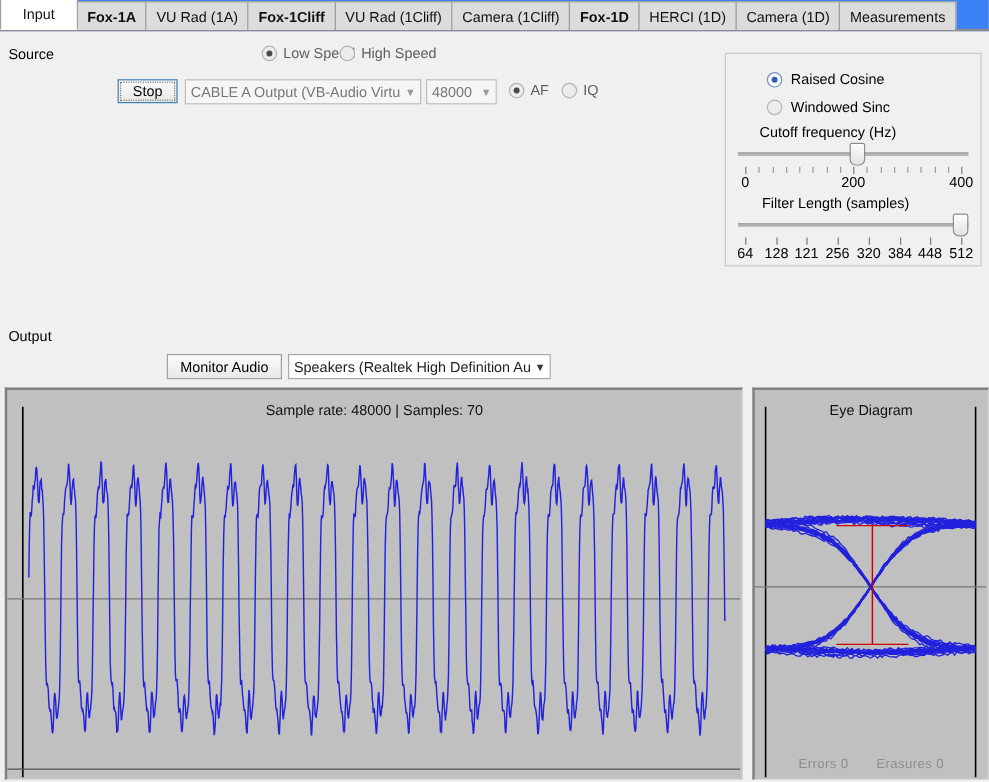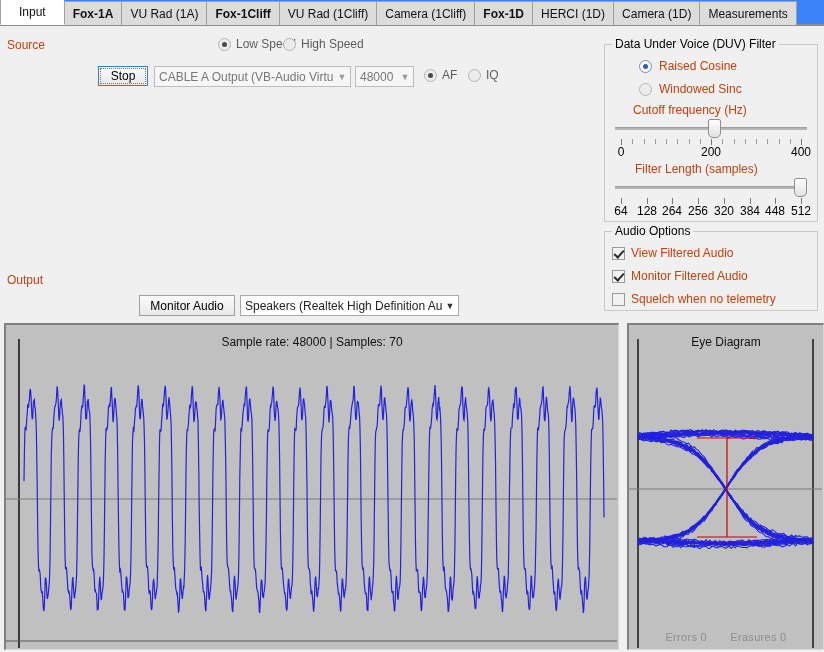--- a/index.html
+++ b/index.html
@@ -38,21 +38,21 @@
     background:#ffffff;
     height:26px;line-height:25px;
     border-bottom:1px solid #ffffff;
     position:relative;z-index:5;
     font-weight:normal;
     padding:0 18px;
   }
   .tabfill{flex:1;height:25px;border-bottom:1px solid #8c8c8c;box-sizing:border-box;}
 
   
-  .lbl{position:absolute;font-size:12px;color:#c2410c;white-space:nowrap;}
+  .lbl{position:absolute;font-size:12px;color:#000000;white-space:nowrap;}
 
   
   .radio{position:absolute;width:13px;height:13px;border-radius:50%;
     background:#f4f4f4;border:1px solid #9a9a9a;box-sizing:border-box;}
   .radio.on::after{content:"";position:absolute;left:3px;top:3px;width:5px;height:5px;
     border-radius:50%;background:#4a4a4a;}
   .radio.dis{background:#ececec;border-color:#b4b4b4;}
   .radio.blue.on::after{background:#2f5fb5;}
   .radio.blue{border-color:#7591c0;background:#fdfdfd;}
 
@@ -163,21 +163,20 @@
   <div class="btn" style="left:139px;top:295px;width:96px;height:21px;">
     <span>Monitor Audio</span>
   </div>
 
   <div class="combo" style="left:240px;top:295px;width:219px;height:21px;">
     <span class="txt">Speakers (Realtek High Definition Audio)</span>
     <span class="arrow">▼</span>
   </div>
 
   <div class="group" style="left:604px;top:44px;width:214px;height:178px;">
-    <span class="gtitle">Data Under Voice (DUV) Filter</span>
 
     <div class="radio blue on" style="left:34px;top:15px;"></div>
     <span class="lbl" style="left:54px;top:14px;">Raised Cosine</span>
 
     <div class="radio dis" style="left:34px;top:38px;"></div>
     <span class="lbl" style="left:54px;top:37px;">Windowed Sinc</span>
 
     <span class="lbl" style="left:28px;top:58px;">Cutoff frequency (Hz)</span>
 
     <div class="slider" style="left:10px;top:74px;width:192px;">
@@ -221,40 +220,29 @@
         <i class="maj" style="left: 57px;"></i>
         <i class="maj" style="left: 83px;"></i>
         <i class="maj" style="left: 109px;"></i>
         <i class="maj" style="left: 135px;"></i>
         <i class="maj" style="left: 160px;"></i>
         <i class="maj" style="left: 186px;"></i>
       </div>
     <div class="scale" id="lenScale" style="left:10px;top:159px;width:192px;height:16px;">
         <span style="left: 6px;">64</span>
         <span style="left: 32px;">128</span>
-        <span style="left: 57px;">264</span>
+        <span style="left: 57px;">121</span>
         <span style="left: 83px;">256</span>
         <span style="left: 109px;">320</span>
         <span style="left: 135px;">384</span>
         <span style="left: 160px; text-align: center;">448</span>
         <span style="left: 186px;">512</span>
       </div>
   </div>
 
-  <div class="group" style="left:604px;top:231px;width:214px;height:80px;">
-    <span class="gtitle">Audio Options</span>
-    <div id="audioOpts">
-        <div class="chk on" style="left: 7px; top: 15px;"></div>
-        <span class="lbl" style="left: 26px; top: 14px;">View Filtered Audio</span>
-        <div class="chk on" style="left: 7px; top: 38px;"></div>
-        <span class="lbl" style="left: 26px; top: 37px;">Monitor Filtered Audio</span>
-        <div class="chk" style="left: 7px; top: 61px;"></div>
-        <span class="lbl" style="left: 26px; top: 60px;">Squelch when no telemetry</span>
-      </div>
-  </div>
 
   <div class="panel" style="left:4px;top:323px;width:615px;height:327px;">
     <div class="ptitle" style="top:10px;">Sample rate: 48000 | Samples: 70</div>
     <svg width="611" height="323" viewBox="0 0 611 323">
       <line x1="13" y1="14" x2="13" y2="323" stroke="#000" stroke-width="1.4"></line>
       <line x1="0" y1="174" x2="611" y2="174" stroke="#7a7a7a" stroke-width="1"></line>
       <line x1="0" y1="316" x2="611" y2="316" stroke="#555" stroke-width="1"></line>
       <polyline id="wave" fill="none" stroke="#2222dd" stroke-width="1.2" points="18.0,156.2 18.4,128.0 18.8,109.6 19.2,101.7 19.7,103.6 20.1,104.3 20.5,98.9 20.9,91.5 21.3,88.2 21.7,79.2 22.1,82.0 22.6,82.2 23.0,76.3 23.4,75.3 23.8,66.7 24.2,64.0 24.6,65.7 25.0,71.3 25.5,81.7 25.9,91.4 26.3,94.2 26.7,92.9 27.1,82.2 27.5,76.1 27.9,75.6 28.4,74.7 28.8,83.0 29.2,83.1 29.6,89.6 30.0,96.8 30.4,108.2 30.8,134.1 31.3,168.7 31.7,204.2 32.1,228.6 32.5,240.7 32.9,246.4 33.3,244.0 33.7,246.4 34.2,249.5 34.6,258.6 35.0,265.4 35.4,265.8 35.8,268.3 36.2,266.0 36.6,271.1 37.1,279.4 37.5,284.6 37.9,286.0 38.3,281.7 38.7,271.7 39.1,257.9 39.5,252.5 40.0,254.6 40.4,259.6 40.8,268.2 41.2,273.9 41.6,272.9 42.0,270.8 42.4,267.4 42.9,261.6 43.3,257.8 43.7,248.5 44.1,229.7 44.5,198.2 44.9,163.0 45.3,128.5 45.8,112.6 46.2,106.2 46.6,102.6 47.0,104.1 47.4,100.7 47.8,92.3 48.2,88.1 48.7,82.0 49.1,81.1 49.5,80.1 49.9,78.2 50.3,75.3 50.7,68.4 51.1,61.4 51.6,65.4 52.0,72.0 52.4,81.1 52.8,90.9 53.2,95.8 53.6,92.3 54.0,83.7 54.5,77.9 54.9,75.1 55.3,74.5 55.7,81.4 56.1,83.7 56.5,89.6 56.9,91.5 57.4,106.1 57.8,131.9 58.2,167.7 58.6,200.6 59.0,229.1 59.4,242.5 59.8,244.3 60.3,242.0 60.7,245.0 61.1,251.9 61.5,257.5 61.9,265.7 62.3,264.7 62.7,268.5 63.2,267.3 63.6,270.3 64.0,275.2 64.4,282.7 64.8,284.2 65.2,283.4 65.6,273.5 66.1,260.7 66.5,253.9 66.9,252.0 67.3,259.6 67.7,265.6 68.1,271.7 68.5,273.4 69.0,268.0 69.4,266.3 69.8,262.0 70.2,256.7 70.6,250.0 71.0,232.3 71.4,200.8 71.9,163.3 72.3,131.1 72.7,114.2 73.1,105.9 73.5,104.9 73.9,106.9 74.3,103.7 74.8,94.5 75.2,86.1 75.6,83.6 76.0,80.3 76.4,81.8 76.8,81.0 77.2,74.2 77.7,67.0 78.1,60.2 78.5,60.5 78.9,71.0 79.3,80.2 79.7,93.2 80.1,93.9 80.6,93.2 81.0,85.6 81.4,76.4 81.8,76.0 82.2,74.1 82.6,80.6 83.0,84.9 83.5,86.4 83.9,92.5 84.3,104.6 84.7,126.1 85.1,162.0 85.5,196.1 85.9,227.8 86.4,239.8 86.8,243.4 87.2,245.0 87.6,243.5 88.0,247.3 88.4,255.8 88.8,265.4 89.3,264.9 89.7,267.5 90.1,267.8 90.5,268.6 90.9,275.0 91.3,284.8 91.7,284.5 92.2,284.0 92.6,275.4 93.0,263.3 93.4,256.0 93.8,251.8 94.2,257.4 94.6,266.5 95.1,275.1 95.5,274.1 95.9,269.0 96.3,266.5 96.7,264.3 97.1,260.5 97.5,252.9 98.0,233.8 98.4,205.6 98.8,170.6 99.2,135.3 99.6,116.2 100.0,103.4 100.4,105.9 100.9,102.4 101.3,104.2 101.7,97.4 102.1,90.5 102.5,81.8 102.9,80.9 103.3,79.8 103.8,82.0 104.2,77.6 104.6,71.0 105.0,64.5 105.4,62.1 105.8,70.7 106.2,77.4 106.7,91.3 107.1,97.1 107.5,94.5 107.9,86.5 108.3,78.2 108.7,74.2 109.1,73.0 109.6,78.3 110.0,82.9 110.4,88.3 110.8,92.5 111.2,101.4 111.6,123.7 112.0,157.5 112.5,196.5 112.9,222.0 113.3,237.9 113.7,246.2 114.1,245.4 114.5,244.6 114.9,249.3 115.4,256.4 115.8,261.8 116.2,266.4 116.6,265.7 117.0,267.2 117.4,267.9 117.8,275.4 118.3,284.3 118.7,285.7 119.1,283.8 119.5,274.7 119.9,261.8 120.3,252.1 120.7,252.2 121.2,256.9 121.6,264.1 122.0,273.1 122.4,271.8 122.8,271.0 123.2,264.9 123.6,260.9 124.1,257.6 124.5,250.8 124.9,236.6 125.3,212.0 125.7,173.1 126.1,141.5 126.5,115.7 127.0,107.9 127.4,101.7 127.8,107.2 128.2,101.3 128.6,95.4 129.0,91.5 129.4,83.5 129.9,82.6 130.3,80.6 130.7,82.2 131.1,76.9 131.5,70.8 131.9,63.5 132.3,60.4 132.8,66.1 133.2,76.3 133.6,90.0 134.0,93.7 134.4,93.5 134.8,86.6 135.2,80.6 135.7,74.0 136.1,74.9 136.5,80.8 136.9,84.1 137.3,88.6 137.7,92.3 138.1,102.0 138.6,122.7 139.0,153.2 139.4,188.1 139.8,220.3 140.2,237.5 140.6,241.8 141.0,241.5 141.5,241.4 141.9,246.9 142.3,253.2 142.7,263.8 143.1,268.1 143.5,267.6 143.9,265.2 144.4,268.5 144.8,277.0 145.2,283.2 145.6,285.0 146.0,283.1 146.4,275.0 146.8,263.0 147.3,255.6 147.7,254.8 148.1,258.4 148.5,264.2 148.9,270.9 149.3,274.2 149.7,270.9 150.2,268.5 150.6,264.5 151.0,262.6 151.4,251.9 151.8,237.1 152.2,215.4 152.6,178.9 153.1,143.7 153.5,116.9 153.9,104.4 154.3,105.8 154.7,106.2 155.1,105.3 155.5,97.1 156.0,91.1 156.4,83.7 156.8,78.5 157.2,81.9 157.6,79.3 158.0,74.4 158.4,67.9 158.9,63.0 159.3,60.7 159.7,66.1 160.1,75.3 160.5,87.6 160.9,94.7 161.3,92.8 161.8,87.5 162.2,81.5 162.6,75.7 163.0,72.3 163.4,76.6 163.8,80.1 164.2,85.1 164.7,91.7 165.1,98.6 165.5,119.9 165.9,146.8 166.3,185.5 166.7,219.0 167.1,234.4 167.6,243.5 168.0,245.3 168.4,242.1 168.8,248.8 169.2,255.7 169.6,261.7 170.0,265.1 170.5,265.9 170.9,269.1 171.3,268.5 171.7,273.4 172.1,280.7 172.5,287.7 172.9,285.1 173.4,278.0 173.8,267.5 174.2,255.2 174.6,253.5 175.0,258.0 175.4,266.0 175.8,269.5 176.3,273.9 176.7,270.2 177.1,265.9 177.5,261.7 177.9,262.2 178.3,252.6 178.7,243.0 179.2,217.3 179.6,183.7 180.0,146.1 180.4,122.4 180.8,109.1 181.2,104.2 181.6,106.3 182.1,101.5 182.5,98.0 182.9,90.2 183.3,86.5 183.7,80.5 184.1,80.8 184.5,81.9 185.0,79.2 185.4,70.4 185.8,66.4 186.2,61.0 186.6,63.8 187.0,74.8 187.4,86.8 187.9,96.3 188.3,96.0 188.7,90.5 189.1,82.3 189.5,77.4 189.9,76.8 190.3,77.5 190.8,84.0 191.2,85.7 191.6,91.6 192.0,95.9 192.4,117.6 192.8,146.0 193.2,183.7 193.7,212.1 194.1,233.8 194.5,245.7 194.9,244.2 195.3,241.6 195.7,247.5 196.1,254.0 196.6,258.1 197.0,263.3 197.4,267.5 197.8,266.0 198.2,268.0 198.6,271.5 199.0,279.3 199.5,284.8 199.9,286.3 200.3,277.1 200.7,268.9 201.1,257.5 201.5,250.1 201.9,253.4 202.4,264.2 202.8,272.2 203.2,274.7 203.6,272.0 204.0,267.3 204.4,264.9 204.8,260.2 205.3,253.9 205.7,243.0 206.1,218.6 206.5,186.2 206.9,150.5 207.3,124.6 207.7,106.0 208.2,104.4 208.6,105.5 209.0,105.9 209.4,100.6 209.8,90.8 210.2,83.0 210.6,80.7 211.1,79.9 211.5,79.1 211.9,79.1 212.3,70.0 212.7,64.7 213.1,61.9 213.5,67.2 214.0,75.5 214.4,85.8 214.8,94.6 215.2,94.1 215.6,87.3 216.0,82.2 216.4,77.7 216.9,74.8 217.3,79.7 217.7,82.7 218.1,87.3 218.5,90.4 218.9,95.3 219.3,114.9 219.8,142.9 220.2,177.0 220.6,212.9 221.0,232.7 221.4,240.5 221.8,241.9 222.2,242.1 222.7,246.1 223.1,251.1 223.5,258.4 223.9,264.4 224.3,266.5 224.7,266.2 225.1,270.5 225.6,274.6 226.0,281.6 226.4,285.8 226.8,287.1 227.2,277.5 227.6,269.6 228.0,255.8 228.5,250.7 228.9,255.5 229.3,261.4 229.7,271.4 230.1,274.6 230.5,270.7 230.9,267.6 231.4,264.4 231.8,260.9 232.2,256.6 232.6,246.0 233.0,224.8 233.4,192.1 233.8,151.8 234.3,127.6 234.7,109.5 235.1,102.7 235.5,106.8 235.9,102.2 236.3,99.1 236.7,91.8 237.2,86.1 237.6,83.5 238.0,80.0 238.4,80.9 238.8,80.2 239.2,72.8 239.6,67.4 240.1,62.8 240.5,62.3 240.9,70.9 241.3,85.6 241.7,95.0 242.1,96.6 242.5,92.4 243.0,81.1 243.4,75.4 243.8,73.3 244.2,77.7 244.6,80.9 245.0,87.0 245.4,88.3 245.9,94.9 246.3,111.4 246.7,139.9 247.1,171.9 247.5,208.4 247.9,233.1 248.3,242.8 248.8,244.1 249.2,244.1 249.6,246.6 250.0,251.6 250.4,259.1 250.8,263.6 251.2,265.4 251.7,266.5 252.1,268.2 252.5,272.7 252.9,276.3 253.3,286.6 253.7,287.9 254.1,279.4 254.6,269.7 255.0,257.9 255.4,255.2 255.8,255.5 256.2,260.4 256.6,270.0 257.0,272.2 257.5,272.5 257.9,267.7 258.3,266.3 258.7,261.8 259.1,258.3 259.5,245.2 259.9,225.4 260.4,194.7 260.8,156.2 261.2,128.8 261.6,109.7 262.0,104.5 262.4,106.5 262.8,106.2 263.3,103.2 263.7,94.3 264.1,85.2 264.5,80.9 264.9,81.5 265.3,78.6 265.7,77.5 266.2,72.0 266.6,67.6 267.0,62.4 267.4,62.8 267.8,71.0 268.2,85.7 268.6,91.4 269.1,95.9 269.5,92.2 269.9,82.9 270.3,77.3 270.7,75.9 271.1,78.7 271.5,81.6 272.0,84.8 272.4,88.3 272.8,95.6 273.2,110.2 273.6,133.9 274.0,170.5 274.4,205.2 274.9,229.9 275.3,242.1 275.7,244.6 276.1,242.3 276.5,245.0 276.9,251.1 277.3,256.5 277.8,261.9 278.2,265.8 278.6,268.8 279.0,267.5 279.4,271.6 279.8,275.9 280.2,283.5 280.7,284.9 281.1,284.0 281.5,272.8 281.9,262.1 282.3,255.1 282.7,253.9 283.1,259.6 283.6,266.9 284.0,271.9 284.4,273.9 284.8,269.7 285.2,265.6 285.6,261.7 286.0,260.4 286.5,250.4 286.9,232.0 287.3,201.3 287.7,161.4 288.1,131.1 288.5,110.3 288.9,103.6 289.4,104.1 289.8,105.9 290.2,103.8 290.6,93.5 291.0,88.3 291.4,82.8 291.8,82.0 292.3,80.8 292.7,79.8 293.1,73.5 293.5,67.9 293.9,62.5 294.3,65.1 294.7,72.8 295.2,82.2 295.6,93.4 296.0,95.3 296.4,91.8 296.8,84.6 297.2,75.9 297.6,73.4 298.1,76.5 298.5,78.6 298.9,84.0 299.3,89.0 299.7,92.5 300.1,107.3 300.5,129.9 301.0,162.3 301.4,200.5 301.8,227.8 302.2,240.1 302.6,243.6 303.0,243.8 303.4,244.1 303.9,248.6 304.3,258.5 304.7,261.8 305.1,269.2 305.5,265.6 305.9,265.8 306.3,271.0 306.8,275.7 307.2,281.5 307.6,286.6 308.0,283.2 308.4,275.1 308.8,263.2 309.2,253.9 309.7,251.6 310.1,258.6 310.5,265.5 310.9,270.9 311.3,271.5 311.7,269.8 312.1,263.7 312.6,264.0 313.0,256.6 313.4,252.3 313.8,231.1 314.2,202.1 314.6,166.7 315.0,132.4 315.5,112.2 315.9,106.2 316.3,104.7 316.7,103.1 317.1,101.4 317.5,96.2 317.9,85.8 318.4,81.8 318.8,82.3 319.2,82.3 319.6,78.8 320.0,75.2 320.4,69.6 320.8,61.0 321.3,63.3 321.7,71.2 322.1,79.1 322.5,90.0 322.9,97.4 323.3,93.5 323.7,86.0 324.2,75.7 324.6,75.4 325.0,76.5 325.4,81.7 325.8,85.6 326.2,88.5 326.6,91.2 327.1,102.9 327.5,127.4 327.9,159.5 328.3,195.1 328.7,224.7 329.1,238.3 329.5,245.8 330.0,245.6 330.4,246.0 330.8,249.2 331.2,258.0 331.6,260.8 332.0,264.8 332.4,268.9 332.9,268.7 333.3,270.8 333.7,274.5 334.1,281.0 334.5,285.8 334.9,285.4 335.3,274.4 335.8,261.1 336.2,254.0 336.6,254.4 337.0,259.8 337.4,264.4 337.8,271.1 338.2,272.0 338.7,269.0 339.1,264.5 339.5,264.6 339.9,260.4 340.3,250.7 340.7,236.0 341.1,209.8 341.6,169.8 342.0,136.0 342.4,114.5 342.8,105.2 343.2,102.7 343.6,103.8 344.0,101.0 344.5,95.6 344.9,90.0 345.3,85.0 345.7,82.2 346.1,79.6 346.5,77.8 346.9,76.3 347.4,70.7 347.8,60.9 348.2,62.0 348.6,69.7 349.0,78.7 349.4,89.9 349.8,94.4 350.3,94.3 350.7,86.4 351.1,78.6 351.5,75.8 351.9,77.7 352.3,77.8 352.7,82.3 353.2,88.5 353.6,92.1 354.0,104.5 354.4,124.3 354.8,157.5 355.2,195.2 355.6,220.7 356.1,240.0 356.5,241.8 356.9,245.2 357.3,242.5 357.7,248.3 358.1,254.9 358.5,260.6 359.0,266.2 359.4,268.4 359.8,268.1 360.2,268.2 360.6,273.2 361.0,284.2 361.4,284.1 361.9,286.0 362.3,273.1 362.7,263.2 363.1,253.8 363.5,251.6 363.9,257.7 364.3,265.0 364.8,270.4 365.2,275.3 365.6,270.6 366.0,268.5 366.4,262.3 366.8,259.5 367.2,252.0 367.7,238.3 368.1,212.5 368.5,178.0 368.9,141.1 369.3,116.1 369.7,106.4 370.1,105.8 370.6,103.3 371.0,101.9 371.4,97.3 371.8,87.3 372.2,81.4 372.6,79.1 373.0,80.7 373.5,80.3 373.9,77.8 374.3,69.6 374.7,64.1 375.1,60.5 375.5,66.8 375.9,79.1 376.4,86.9 376.8,95.0 377.2,93.7 377.6,87.4 378.0,79.2 378.4,73.4 378.8,72.5 379.3,79.7 379.7,81.4 380.1,87.3 380.5,89.7 380.9,99.4 381.3,118.8 381.7,151.9 382.2,189.2 382.6,220.7 383.0,237.5 383.4,241.5 383.8,245.0 384.2,244.7 384.6,245.3 385.1,252.8 385.5,263.1 385.9,267.2 386.3,267.7 386.7,266.8 387.1,266.6 387.5,276.4 388.0,279.2 388.4,286.4 388.8,285.3 389.2,277.0 389.6,266.0 390.0,256.5 390.4,250.7 390.9,257.0 391.3,264.3 391.7,273.8 392.1,274.0 392.5,270.3 392.9,265.5 393.3,262.7 393.8,260.7 394.2,256.0 394.6,240.4 395.0,213.6 395.4,178.3 395.8,146.3 396.2,118.4 396.7,108.4 397.1,104.4 397.5,105.5 397.9,101.7 398.3,98.5 398.7,90.1 399.1,82.8 399.6,82.5 400.0,82.6 400.4,80.1 400.8,74.8 401.2,71.6 401.6,65.0 402.0,62.3 402.5,65.1 402.9,75.8 403.3,86.9 403.7,95.0 404.1,96.2 404.5,89.8 404.9,81.5 405.4,76.4 405.8,75.3 406.2,77.8 406.6,84.5 407.0,88.1 407.4,91.8 407.8,100.5 408.3,115.7 408.7,149.1 409.1,182.7 409.5,218.7 409.9,236.7 410.3,245.7 410.7,245.6 411.2,244.6 411.6,245.2 412.0,250.7 412.4,260.3 412.8,267.6 413.2,266.6 413.6,267.2 414.1,267.4 414.5,271.2 414.9,281.4 415.3,286.0 415.7,284.3 416.1,276.1 416.5,264.9 417.0,258.1 417.4,251.8 417.8,254.6 418.2,262.2 418.6,269.6 419.0,272.5 419.4,272.6 419.9,265.8 420.3,263.3 420.7,260.2 421.1,253.2 421.5,242.2 421.9,216.7 422.3,186.4 422.8,148.4 423.2,123.3 423.6,107.3 424.0,101.6 424.4,103.6 424.8,102.0 425.2,98.2 425.7,92.4 426.1,84.5 426.5,81.8 426.9,79.2 427.3,80.1 427.7,77.2 428.1,70.6 428.6,65.7 429.0,60.0 429.4,65.8 429.8,74.2 430.2,86.8 430.6,93.6 431.0,94.5 431.5,91.0 431.9,78.3 432.3,76.3 432.7,72.0 433.1,77.8 433.5,84.1 433.9,83.3 434.4,90.4 434.8,99.5 435.2,115.2 435.6,141.2 436.0,180.6 436.4,211.7 436.8,234.3 437.3,244.5 437.7,245.3 438.1,241.5 438.5,247.1 438.9,254.0 439.3,262.3 439.7,264.3 440.2,265.3 440.6,267.2 441.0,270.5 441.4,272.9 441.8,279.7 442.2,286.9 442.6,285.9 443.1,278.7 443.5,269.5 443.9,259.3 444.3,251.7 444.7,253.2 445.1,260.6 445.5,272.3 446.0,274.6 446.4,274.9 446.8,268.5 447.2,262.2 447.6,261.0 448.0,257.0 448.4,246.6 448.9,222.2 449.3,186.4 449.7,149.8 450.1,121.9 450.5,110.7 450.9,103.4 451.3,104.4 451.8,105.6 452.2,100.6 452.6,94.0 453.0,84.3 453.4,83.5 453.8,80.4 454.2,80.2 454.7,78.6 455.1,70.9 455.5,64.1 455.9,62.1 456.3,62.4 456.7,72.5 457.1,85.2 457.6,94.2 458.0,95.1 458.4,91.3 458.8,79.2 459.2,76.7 459.6,72.3 460.0,79.1 460.5,82.7 460.9,85.3 461.3,90.6 461.7,95.8 462.1,111.0 462.5,140.7 462.9,177.9 463.4,211.4 463.8,232.8 464.2,242.0 464.6,245.0 465.0,243.6 465.4,246.5 465.8,249.5 466.3,259.4 466.7,266.4 467.1,269.7 467.5,266.0 467.9,269.0 468.3,272.1 468.7,280.0 469.2,283.5 469.6,283.6 470.0,280.6 470.4,269.8 470.8,257.3 471.2,251.2 471.6,254.7 472.1,263.6 472.5,270.9 472.9,273.6 473.3,272.3 473.7,267.7 474.1,266.3 474.5,260.2 475.0,257.9 475.4,248.4 475.8,224.1 476.2,192.7 476.6,154.8 477.0,127.2 477.4,111.1 477.9,103.7 478.3,105.4 478.7,104.8 479.1,101.3 479.5,94.2 479.9,83.7 480.3,81.6 480.8,80.7 481.2,80.6 481.6,78.8 482.0,71.9 482.4,64.1 482.8,63.1 483.2,65.7 483.7,74.5 484.1,86.0 484.5,93.0 484.9,96.4 485.3,92.4 485.7,83.4 486.1,78.4 486.6,75.8 487.0,75.3 487.4,79.8 487.8,85.8 488.2,89.3 488.6,96.6 489.0,109.5 489.5,136.0 489.9,171.4 490.3,206.9 490.7,231.7 491.1,241.0 491.5,243.8 491.9,244.3 492.4,243.1 492.8,251.6 493.2,258.6 493.6,263.5 494.0,267.6 494.4,266.2 494.8,266.8 495.3,273.9 495.7,277.0 496.1,282.8 496.5,287.3 496.9,281.7 497.3,268.4 497.7,261.1 498.2,250.8 498.6,252.7 499.0,259.5 499.4,270.4 499.8,271.0 500.2,273.3 500.6,269.2 501.1,266.7 501.5,260.8 501.9,256.0 502.3,249.9 502.7,226.6 503.1,195.7 503.5,162.1 504.0,130.1 504.4,113.1 504.8,104.1 505.2,103.2 505.6,103.0 506.0,102.6 506.4,94.4 506.9,87.0 507.3,82.0 507.7,78.2 508.1,83.1 508.5,79.0 508.9,72.6 509.3,64.4 509.8,63.1 510.2,61.9 510.6,71.5 511.0,81.6 511.4,92.9 511.8,94.1 512.2,93.7 512.7,82.7 513.1,78.7 513.5,72.9 513.9,75.5 514.3,81.8 514.7,82.4 515.1,85.2 515.6,91.1 516.0,105.8 516.4,130.8 516.8,168.6 517.2,204.2 517.6,227.3 518.0,240.2 518.5,244.2 518.9,244.4 519.3,243.3 519.7,249.1 520.1,256.6 520.5,263.6 520.9,269.3 521.4,266.4 521.8,267.0 522.2,272.2 522.6,279.7 523.0,282.8 523.4,284.9 523.8,282.4 524.3,271.7 524.7,261.8 525.1,251.2 525.5,251.4 525.9,261.1 526.3,266.1 526.7,272.6 527.2,272.8 527.6,270.8 528.0,266.7 528.4,263.3 528.8,256.1 529.2,247.5 529.6,228.6 530.1,201.8 530.5,165.5 530.9,134.7 531.3,112.6 531.7,102.6 532.1,104.6 532.5,104.7 533.0,99.6 533.4,94.4 533.8,88.5 534.2,82.7 534.6,82.2 535.0,79.7 535.4,79.2 535.9,74.9 536.3,68.9 536.7,63.7 537.1,61.3 537.5,72.2 537.9,80.0 538.3,93.7 538.8,96.1 539.2,93.3 539.6,84.4 540.0,76.5 540.4,71.9 540.8,74.5 541.2,80.6 541.7,85.7 542.1,88.5 542.5,90.7 542.9,103.8 543.3,128.6 543.7,165.0 544.1,197.1 544.6,227.1 545.0,238.6 545.4,243.0 545.8,242.4 546.2,241.8 546.6,248.3 547.0,255.1 547.5,262.2 547.9,268.5 548.3,268.3 548.7,266.2 549.1,271.5 549.5,277.0 549.9,283.4 550.4,285.9 550.8,280.8 551.2,273.2 551.6,260.4 552.0,255.8 552.4,253.9 552.8,260.7 553.3,266.7 553.7,271.9 554.1,274.6 554.5,269.6 554.9,265.6 555.3,261.8 555.7,261.3 556.2,251.7 556.6,233.7 557.0,207.6 557.4,169.6 557.8,133.6 558.2,112.8 558.6,107.4 559.1,105.0 559.5,104.4 559.9,101.5 560.3,97.3 560.7,89.0 561.1,81.0 561.5,82.7 562.0,78.5 562.4,77.7 562.8,75.0 563.2,68.8 563.6,64.3 564.0,61.2 564.4,67.7 564.9,78.7 565.3,89.5 565.7,97.0 566.1,95.2 566.5,83.1 566.9,76.9 567.3,73.5 567.8,74.3 568.2,78.7 568.6,81.5 569.0,84.5 569.4,91.3 569.8,101.6 570.2,123.8 570.7,156.5 571.1,193.3 571.5,222.9 571.9,238.1 572.3,244.8 572.7,242.2 573.1,244.6 573.6,246.4 574.0,254.9 574.4,262.8 574.8,267.7 575.2,269.5 575.6,265.3 576.0,270.3 576.5,276.6 576.9,281.2 577.3,288.0 577.7,286.0 578.1,276.6 578.5,262.0 578.9,254.9 579.4,251.5 579.8,256.5 580.2,265.0 580.6,271.6 581.0,274.6 581.4,271.9 581.8,266.2 582.3,264.4 582.7,258.0 583.1,250.7 583.5,234.8 583.9,208.5 584.3,171.9 584.7,140.5 585.2,114.5 585.6,104.5 586.0,103.9 586.4,104.0 586.8,103.2 587.2,98.9 587.6,87.3 588.1,80.7 588.5,82.6 588.9,80.1 589.3,82.2 589.7,76.1 590.1,67.4 590.5,64.7 591.0,62.7 591.4,70.0 591.8,80.2 592.2,88.1 592.6,93.8 593.0,94.8 593.4,84.3 593.9,78.8 594.3,72.5 594.7,74.5 595.1,79.9 595.5,82.8 595.9,85.2 596.3,90.5 596.8,100.0 597.2,124.6 597.6,154.5 598.0,192.5"></polyline>
     </svg>
   </div>

